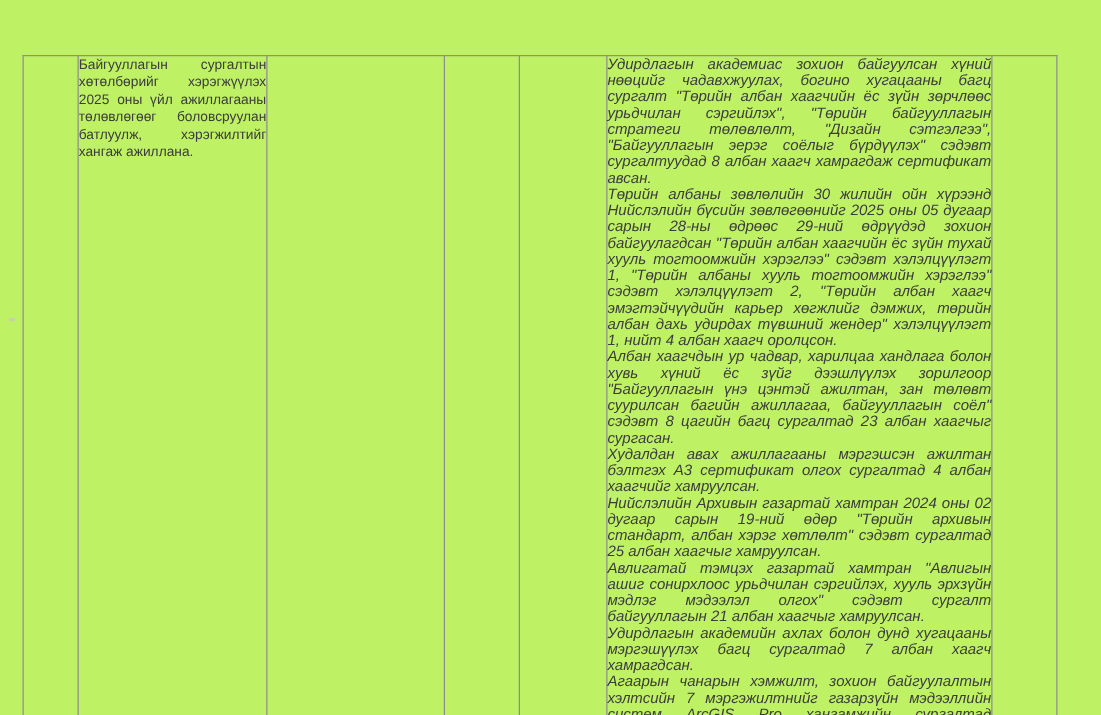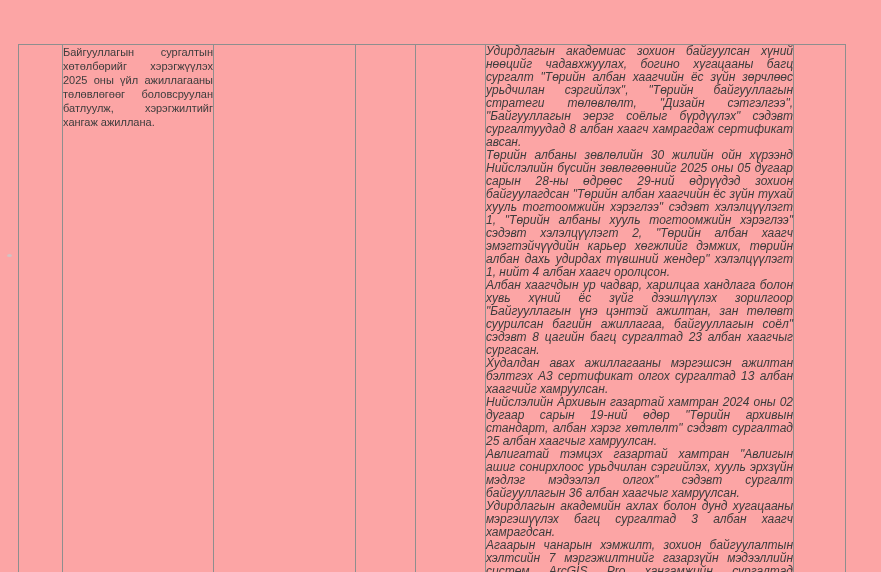--- a/index.html
+++ b/index.html
@@ -4,21 +4,21 @@
 <style>
   html, body {
     margin: 0;
     padding: 0;
     background: #ffffff;
   }
   .page {
     position: relative;
     width: 881px;
     height: 572px;
-    background: #fca5a5;
+    background: #bef264;
     overflow: hidden;
     font-family: "Liberation Sans", sans-serif;
     color: #3c3c3c;
   }
   .scan-speck {
     position: absolute;
     left: 7px;
     top: 254px;
     width: 5px;
     height: 3px;
@@ -84,24 +84,24 @@
       <td class="cell-planned">
         <div class="planned-text">Байгууллагын сургалтын хөтөлбөрийг хэрэгжүүлэх 2025 оны үйл ажиллагааны төлөвлөгөөг боловсруулан батлуулж, хэрэгжилтийг хангаж ажиллана.</div>
       </td>
       <td></td>
       <td></td>
       <td></td>
       <td class="cell-performance">
         <p>Удирдлагын академиас зохион байгуулсан хүний нөөцийг чадавхжуулах, богино хугацааны багц сургалт "Төрийн албан хаагчийн ёс зүйн зөрчлөөс урьдчилан сэргийлэх", "Төрийн байгууллагын стратеги төлөвлөлт, "Дизайн сэтгэлгээ", "Байгууллагын эерэг соёлыг бүрдүүлэх" сэдэвт сургалтуудад 8 албан хаагч хамрагдаж сертификат авсан.</p>
         <p>Төрийн албаны зөвлөлийн 30 жилийн ойн хүрээнд Нийслэлийн бүсийн зөвлөгөөнийг 2025 оны 05 дугаар сарын 28-ны өдрөөс 29-ний өдрүүдэд зохион байгуулагдсан "Төрийн албан хаагчийн ёс зүйн тухай хууль тогтоомжийн хэрэглээ" сэдэвт хэлэлцүүлэгт 1, "Төрийн албаны хууль тогтоомжийн хэрэглээ" сэдэвт хэлэлцүүлэгт 2, "Төрийн албан хаагч эмэгтэйчүүдийн карьер хөгжлийг дэмжих, төрийн албан дахь удирдах түвшний жендер" хэлэлцүүлэгт 1, нийт 4 албан хаагч оролцсон.</p>
         <p>Албан хаагчдын ур чадвар, харилцаа хандлага болон хувь хүний ёс зүйг дээшлүүлэх зорилгоор "Байгууллагын үнэ цэнтэй ажилтан, зан төлөвт суурилсан багийн ажиллагаа, байгууллагын соёл" сэдэвт 8 цагийн багц сургалтад 23 албан хаагчыг сургасан.</p>
-        <p>Худалдан авах ажиллагааны мэргэшсэн ажилтан бэлтгэх А3 сертификат олгох сургалтад 13 албан хаагчийг хамруулсан.</p>
+        <p>Худалдан авах ажиллагааны мэргэшсэн ажилтан бэлтгэх А3 сертификат олгох сургалтад 4 албан хаагчийг хамруулсан.</p>
         <p>Нийслэлийн Архивын газартай хамтран 2024 оны 02 дугаар сарын 19-ний өдөр "Төрийн архивын стандарт, албан хэрэг хөтлөлт" сэдэвт сургалтад 25 албан хаагчыг хамруулсан.</p>
-        <p>Авлигатай тэмцэх газартай хамтран "Авлигын ашиг сонирхлоос урьдчилан сэргийлэх, хууль эрхзүйн мэдлэг мэдээлэл олгох" сэдэвт сургалт байгууллагын 36 албан хаагчыг хамруулсан.</p>
-        <p>Удирдлагын академийн ахлах болон дунд хугацааны мэргэшүүлэх багц сургалтад 3 албан хаагч хамрагдсан.</p>
+        <p>Авлигатай тэмцэх газартай хамтран "Авлигын ашиг сонирхлоос урьдчилан сэргийлэх, хууль эрхзүйн мэдлэг мэдээлэл олгох" сэдэвт сургалт байгууллагын 21 албан хаагчыг хамруулсан.</p>
+        <p>Удирдлагын академийн ахлах болон дунд хугацааны мэргэшүүлэх багц сургалтад 7 албан хаагч хамрагдсан.</p>
         <p>Агаарын чанарын хэмжилт, зохион байгуулалтын хэлтсийн 7 мэргэжилтнийг газарзүйн мэдээллийн систем ArcGIS Pro хангамжийн сургалтад хамруулсан.</p>
       </td>
       <td></td>
     </tr>
   </tbody>
     </table>
 
 </div>
 
 </body></html>

